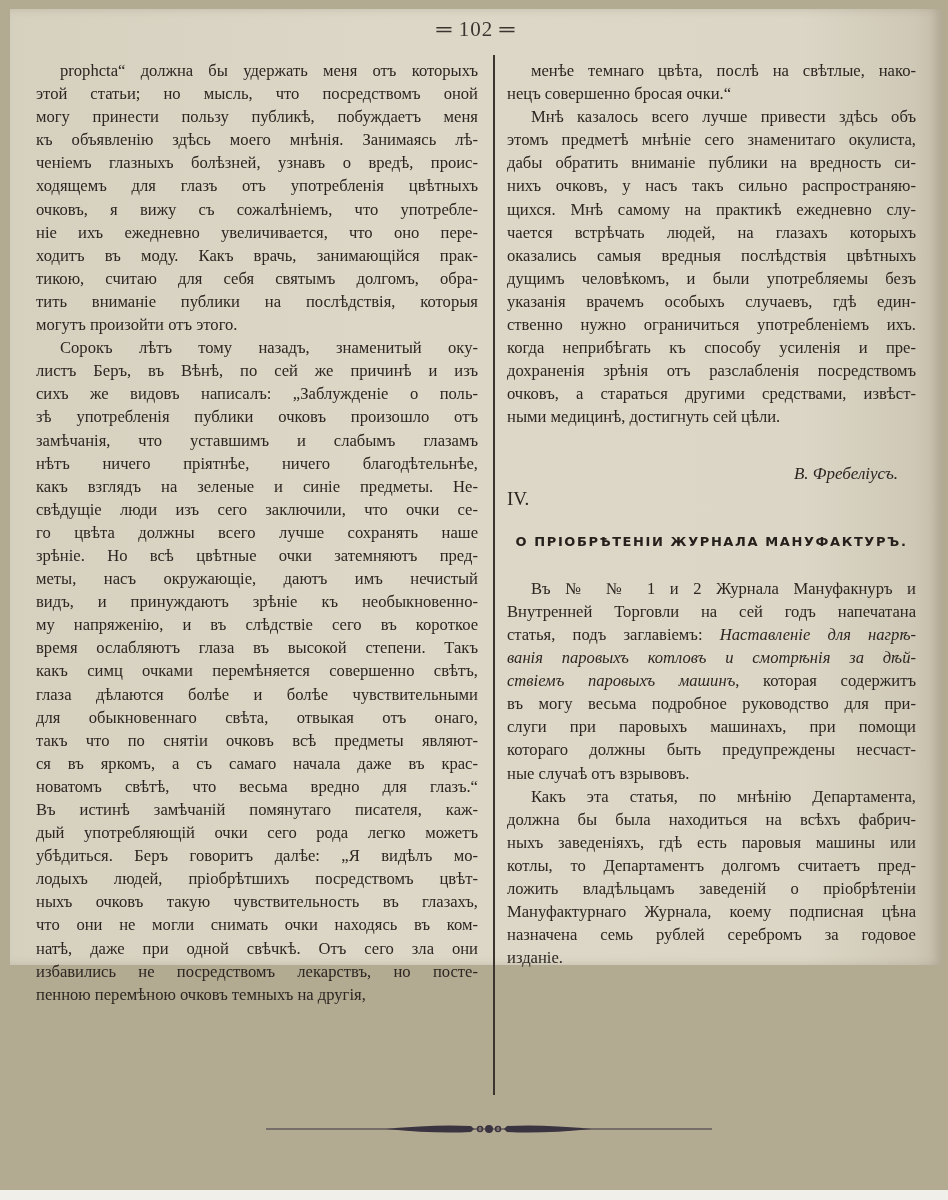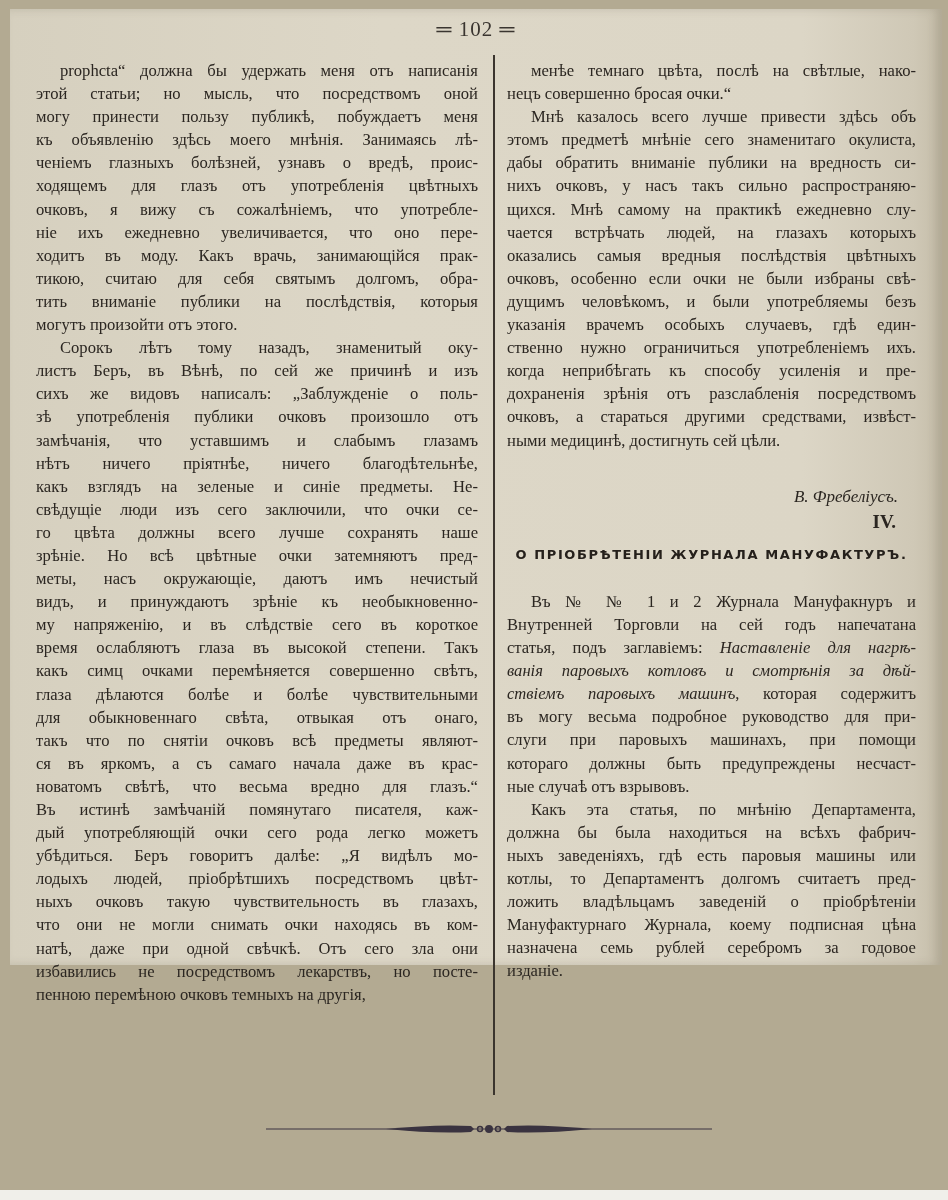--- a/index.html
+++ b/index.html
@@ -32,23 +32,23 @@
   }
   .col-left { left:26px; width:442px; }
   .col-right { left:497px; width:409px; }
   .col-rule {
     position:absolute; left:483px; top:46px; width:2px; height:1040px; background:#3b352e;
   }
   .line { display:block; white-space:nowrap; text-align-last:justify; text-align:justify; }
   .line.last { text-align-last:left; }
   .indent { padding-left:24px; }
   .signature { display:block; text-align:right; font-style:italic; padding-right:18px; margin-top:33px; font-size:17px;}
-  .section-num { display:block; text-align:right; margin-top:2px; font-size:19px; font-weight:bold; padding-right:20px;}
+  .section-num { display:block; text-align:left; margin-top:2px; font-size:19px; font-weight:normal; padding-right:20px;}
   .section-title {
-    display:block; text-align:center; margin-top:10px; margin-bottom:24px;
+    display:block; text-align:center; margin-top:20px; margin-bottom:24px;
     font-family:"DejaVu Sans","Liberation Sans",sans-serif; font-weight:bold;
     font-size:13px; letter-spacing:1.6px; color:#25201b;
   }
   .italic { font-style:italic; }
   .divider {
     position:absolute; left:256px; top:1113px; width:446px; height:14px;
   }
 </style>
 </head>
 <body>
@@ -57,21 +57,21 @@
 <div class="page">
 
   <div class="page-number">
     <span class="bars">═</span>
     <span>102</span>
     <span class="bars">═</span>
   </div>
 
   <div class="col col-left" id="col-left">
       <div>
-        <span class="line indent">prophcta“ должна бы удержать меня отъ написанія</span>
+        <span class="line indent">prophcta“ должна бы удержать меня отъ которыхъ</span>
         <span class="line">этой статьи; но мысль, что посредствомъ оной</span>
         <span class="line">могу принести пользу публикѣ, побуждаетъ меня</span>
         <span class="line">къ объявленію здѣсь моего мнѣнія. Занимаясь лѣ-</span>
         <span class="line">ченіемъ глазныхъ болѣзней, узнавъ о вредѣ, проис-</span>
         <span class="line">ходящемъ для глазъ отъ употребленія цвѣтныхъ</span>
         <span class="line">очковъ, я вижу съ сожалѣніемъ, что употребле-</span>
         <span class="line">ніе ихъ ежедневно увеличивается, что оно пере-</span>
         <span class="line">ходитъ въ моду. Какъ врачь, занимающійся прак-</span>
         <span class="line">тикою, считаю для себя святымъ долгомъ, обра-</span>
         <span class="line">тить вниманіе публики на послѣдствія, которыя</span>
@@ -117,21 +117,20 @@
           <span class="line last">нецъ совершенно бросая очки.“</span>
         </div>
         <div>
           <span class="line indent">Мнѣ казалось всего лучше привести здѣсь объ</span>
           <span class="line">этомъ предметѣ мнѣніе сего знаменитаго окулиста,</span>
           <span class="line">дабы обратить вниманіе публики на вредность си-</span>
           <span class="line">нихъ очковъ, у насъ такъ сильно распространяю-</span>
           <span class="line">щихся. Мнѣ самому на практикѣ ежедневно слу-</span>
           <span class="line">чается встрѣчать людей, на глазахъ которыхъ</span>
           <span class="line">оказались самыя вредныя послѣдствія цвѣтныхъ</span>
-          <span class="line">очковъ, особенно если очки не были избраны свѣ-</span>
           <span class="line">дущимъ человѣкомъ, и были употребляемы безъ</span>
           <span class="line">указанія врачемъ особыхъ случаевъ, гдѣ един-</span>
           <span class="line">ственно нужно ограничиться употребленіемъ ихъ.</span>
           <span class="line">когда неприбѣгать къ способу усиленія и пре-</span>
           <span class="line">дохраненія зрѣнія отъ разслабленія посредствомъ</span>
           <span class="line">очковъ, а стараться другими средствами, извѣст-</span>
           <span class="line last">ными медицинѣ, достигнуть сей цѣли.</span>
         </div>
       </div>
     <span class="signature">В. Фребеліусъ.</span>

